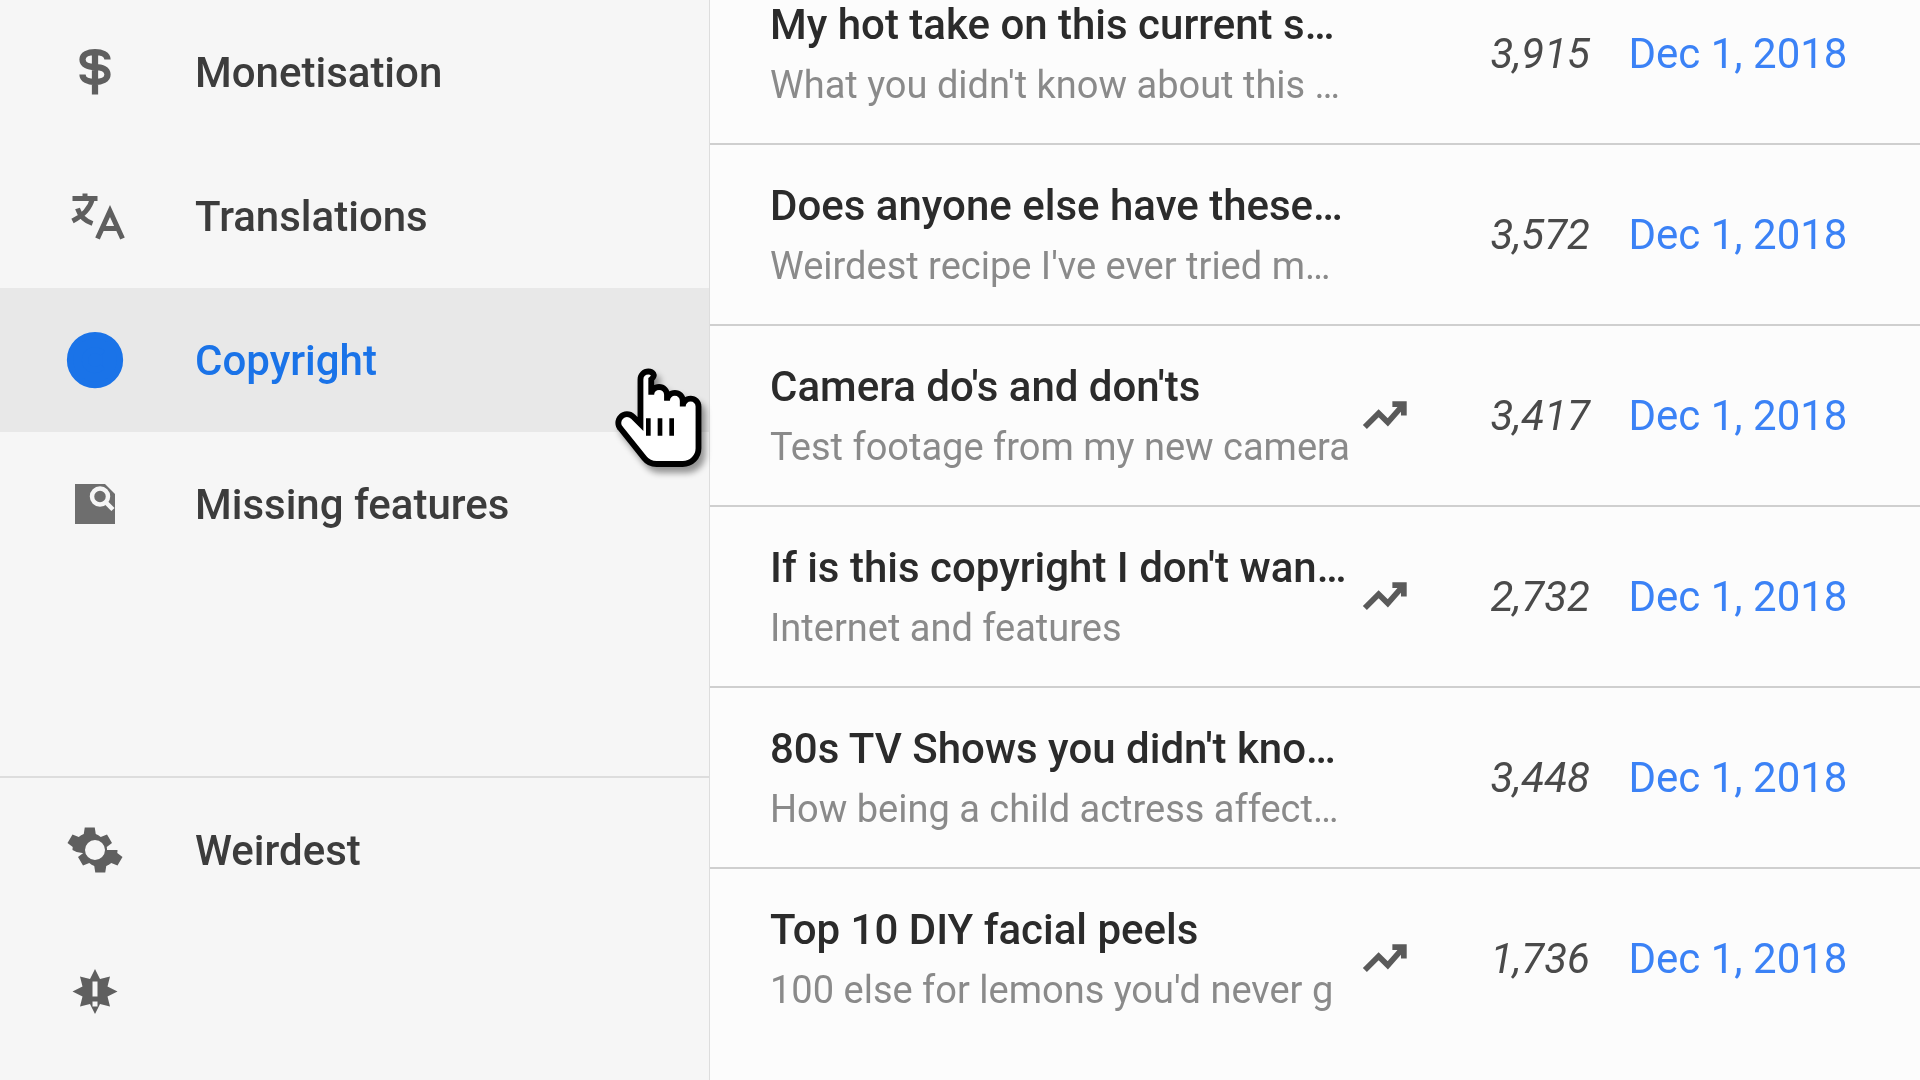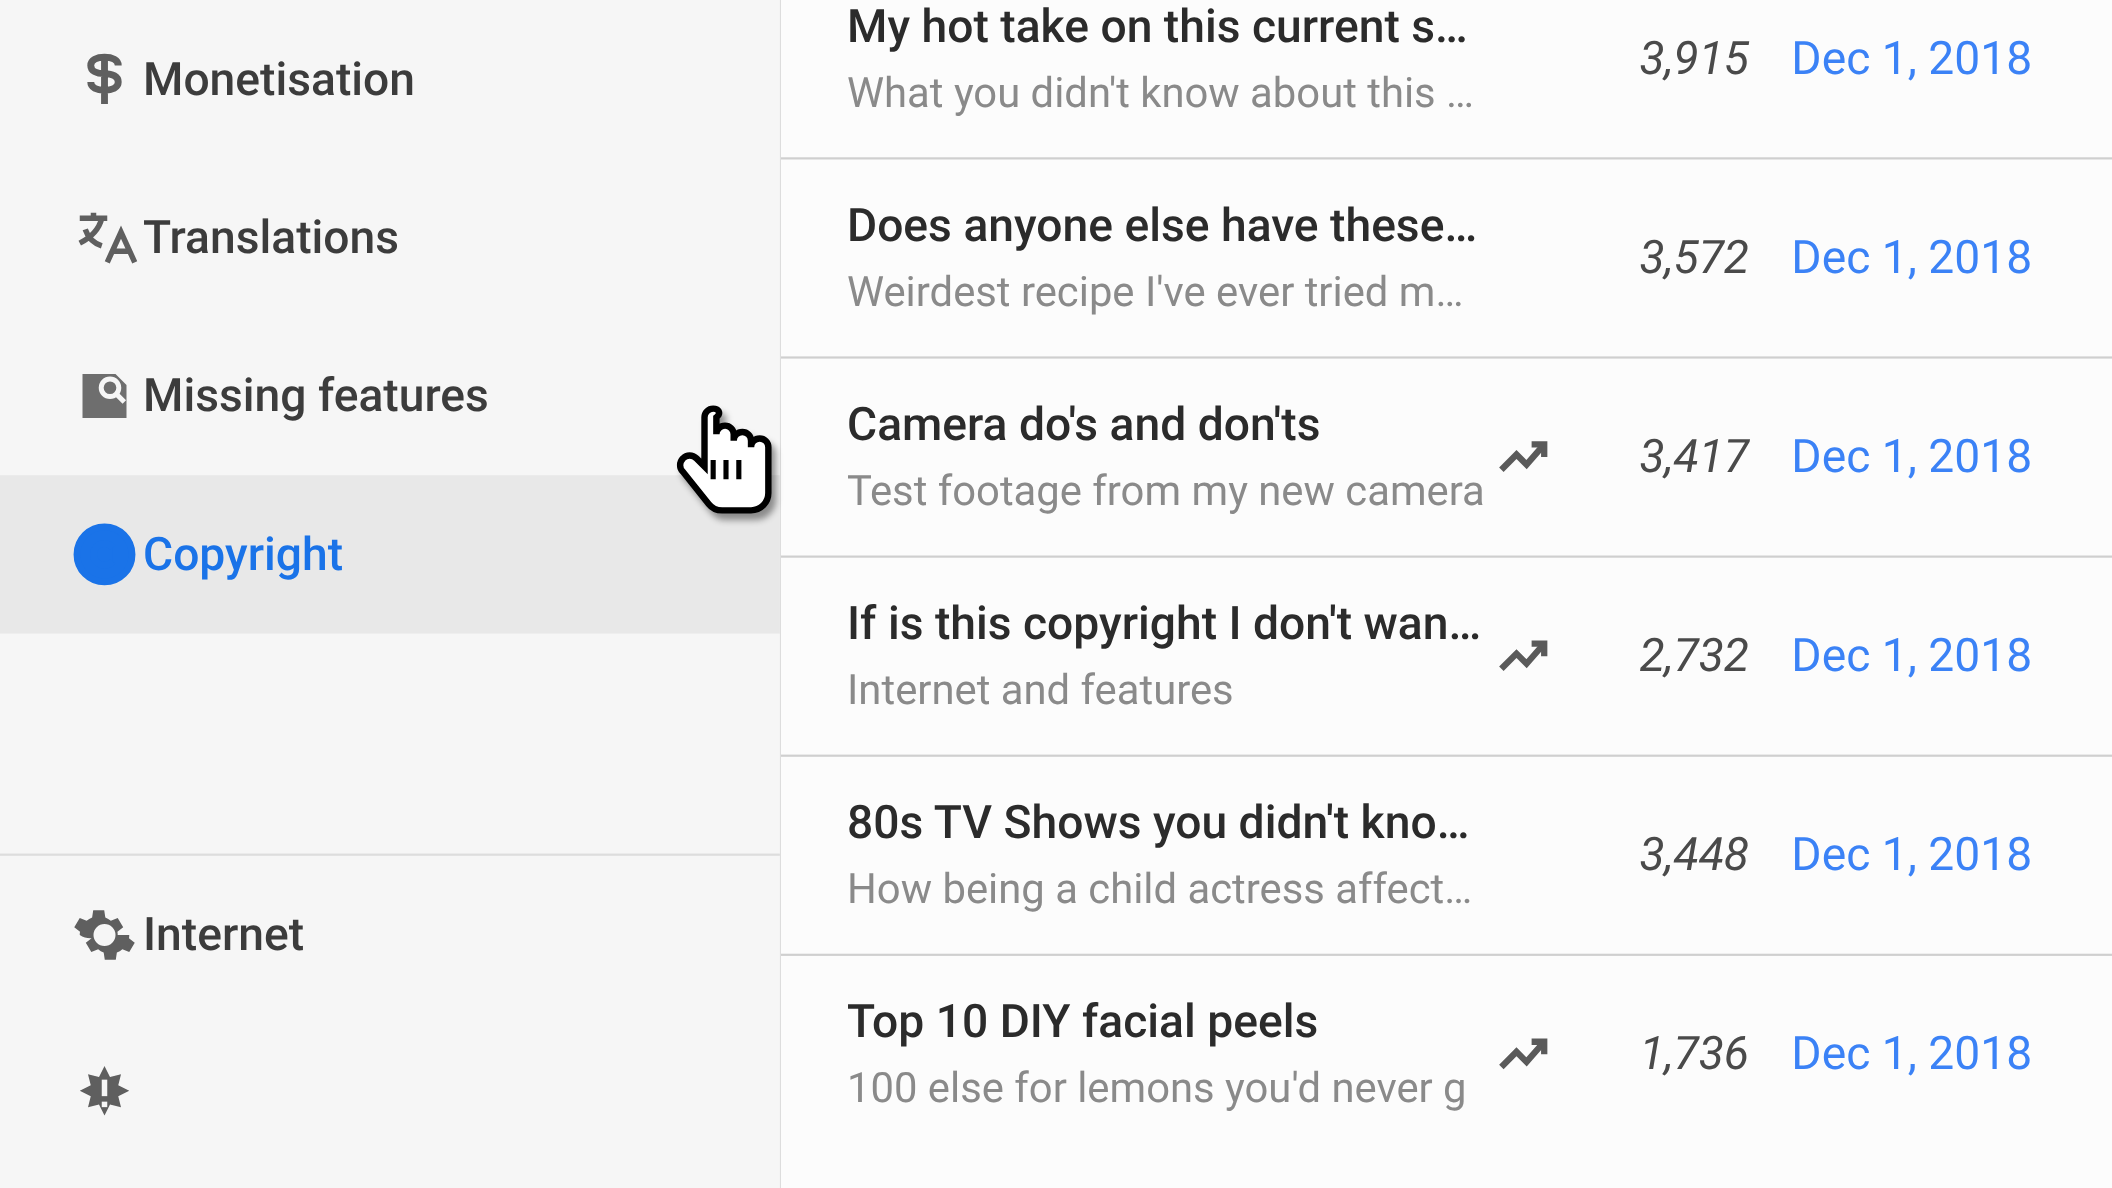--- a/index.html
+++ b/index.html
@@ -8,21 +8,21 @@
   
   
   .sidebar { width: 760px; background: #f6f6f6; border-right: 1px solid #ddd; display: flex; flex-direction: column; }
   .nav-group { padding-top: 0; }
   .nav-item { display: flex; align-items: center; height: 144px; padding-left: 60px; cursor: pointer; position: relative; }
   .nav-item.active { background: #e8e8e8; }
   .nav-item.active .nav-label { color: #1a73e8; }
   .nav-item.active .nav-icon svg { stroke: #1a73e8; fill: #1a73e8; }
   .nav-icon { width: 70px; height: 70px; display: flex; align-items: center; justify-content: center; }
   .nav-icon svg { width: 60px; height: 60px; }
-  .nav-label { font-size: 42px; font-weight: 500; color: #3c3c3c; }
+  .nav-label { margin-left: 65px; font-size: 42px; font-weight: 500; color: #3c3c3c; }
   .nav-sep { border: none; border-top: 2px solid #ddd; margin: 20px 0 0 0; }
   .spacer { flex: 0 0 180px; }
   
   
   .main { flex: 1; background: #fcfcfc; }
   .row { display: flex; align-items: flex-start; border-bottom: 2px solid #cfcfcf; padding: 36px 30px 36px 60px; }
   .row:first-child { padding-top: 0; }
   .vcol { flex: 1; min-width: 0; }
   .vtitle { font-size: 42px; font-weight: 500; color: #2b2b2b; white-space: nowrap; overflow: hidden; text-overflow: ellipsis; max-width: 580px; }
   .vdesc { font-size: 38px; color: #8a8a8a; margin-top: 14px; white-space: nowrap; overflow: hidden; text-overflow: ellipsis; max-width: 580px; }
@@ -53,55 +53,55 @@
 
       <div class="nav-item">
         <span class="nav-icon">
           <svg viewBox="0 0 24 24" fill="none" stroke="#5f5f5f" stroke-width="2">
               <path d="M3 5h10M8 3v2M11 5c-1 4-4 7-8 9M5 9c1 3 3 5 6 6M13 21l5-11 5 11M15 17h6"></path>
             </svg>
         </span>
         <span class="nav-label">Translations</span>
       </div>
 
+      <div class="nav-item active">
+        <span class="nav-icon">
+          <svg viewBox="0 0 24 24" fill="none" stroke="#1a73e8" stroke-width="2.5">
+              <circle cx="12" cy="12" r="10"></circle>
+              <path d="M15 9.5A4 4 0 0 0 12 8a4 4 0 0 0 0 8 4 4 0 0 0 3-1.5"></path>
+            </svg>
+        </span>
+        <span class="nav-label">Copyright</span>
+      </div>
+
       <div class="nav-item">
         <span class="nav-icon">
           <svg viewBox="0 0 24 24" fill="#5f5f5f">
               <path d="M4 4h12l4 4v12H4z" opacity=".9"></path>
               <circle cx="14" cy="9" r="3.2" fill="none" stroke="#f6f6f6" stroke-width="1.8"></circle>
               <path d="M16.2 11.2l3 3" stroke="#f6f6f6" stroke-width="1.8"></path>
             </svg>
         </span>
         <span class="nav-label">Missing features</span>
       </div>
 
-      <div class="nav-item active">
-        <span class="nav-icon">
-          <svg viewBox="0 0 24 24" fill="none" stroke="#1a73e8" stroke-width="2.5">
-              <circle cx="12" cy="12" r="10"></circle>
-              <path d="M15 9.5A4 4 0 0 0 12 8a4 4 0 0 0 0 8 4 4 0 0 0 3-1.5"></path>
-            </svg>
-        </span>
-        <span class="nav-label">Copyright</span>
-      </div>
-
     </div>
 
     <div class="spacer"></div>
     <hr class="nav-sep">
 
     <div class="nav-group">
 
       <div class="nav-item">
         <span class="nav-icon">
           <svg viewBox="0 0 24 24" fill="#5f5f5f">
               <path d="M12 8a4 4 0 1 0 0 8 4 4 0 0 0 0-8zm9 4a7 7 0 0 1-.1 1.2l2.1 1.6-2 3.4-2.5-1a7 7 0 0 1-2 1.2l-.4 2.6h-4l-.4-2.6a7 7 0 0 1-2-1.2l-2.5 1-2-3.4 2.1-1.6A7 7 0 0 1 3 12a7 7 0 0 1 .1-1.2L1 9.2l2-3.4 2.5 1a7 7 0 0 1 2-1.2L7.9 3h4l.4 2.6a7 7 0 0 1 2 1.2l2.5-1 2 3.4-2.1 1.6c.1.4.1.8.1 1.2z"></path>
             </svg>
         </span>
-        <span class="nav-label">Internet</span>
+        <span class="nav-label">Weirdest</span>
       </div>
 
       <div class="nav-item">
         <span class="nav-icon">
           <svg viewBox="0 0 24 24" fill="#5f5f5f">
               <path d="M12 2l2 4 4-1-1 4 4 2-4 2 1 4-4-1-2 4-2-4-4 1 1-4-4-2 4-2-1-4 4 1z"></path>
               <rect x="11" y="7" width="2" height="6" fill="#f6f6f6"></rect>
               <rect x="11" y="15" width="2" height="2" fill="#f6f6f6"></rect>
             </svg>
         </span>

